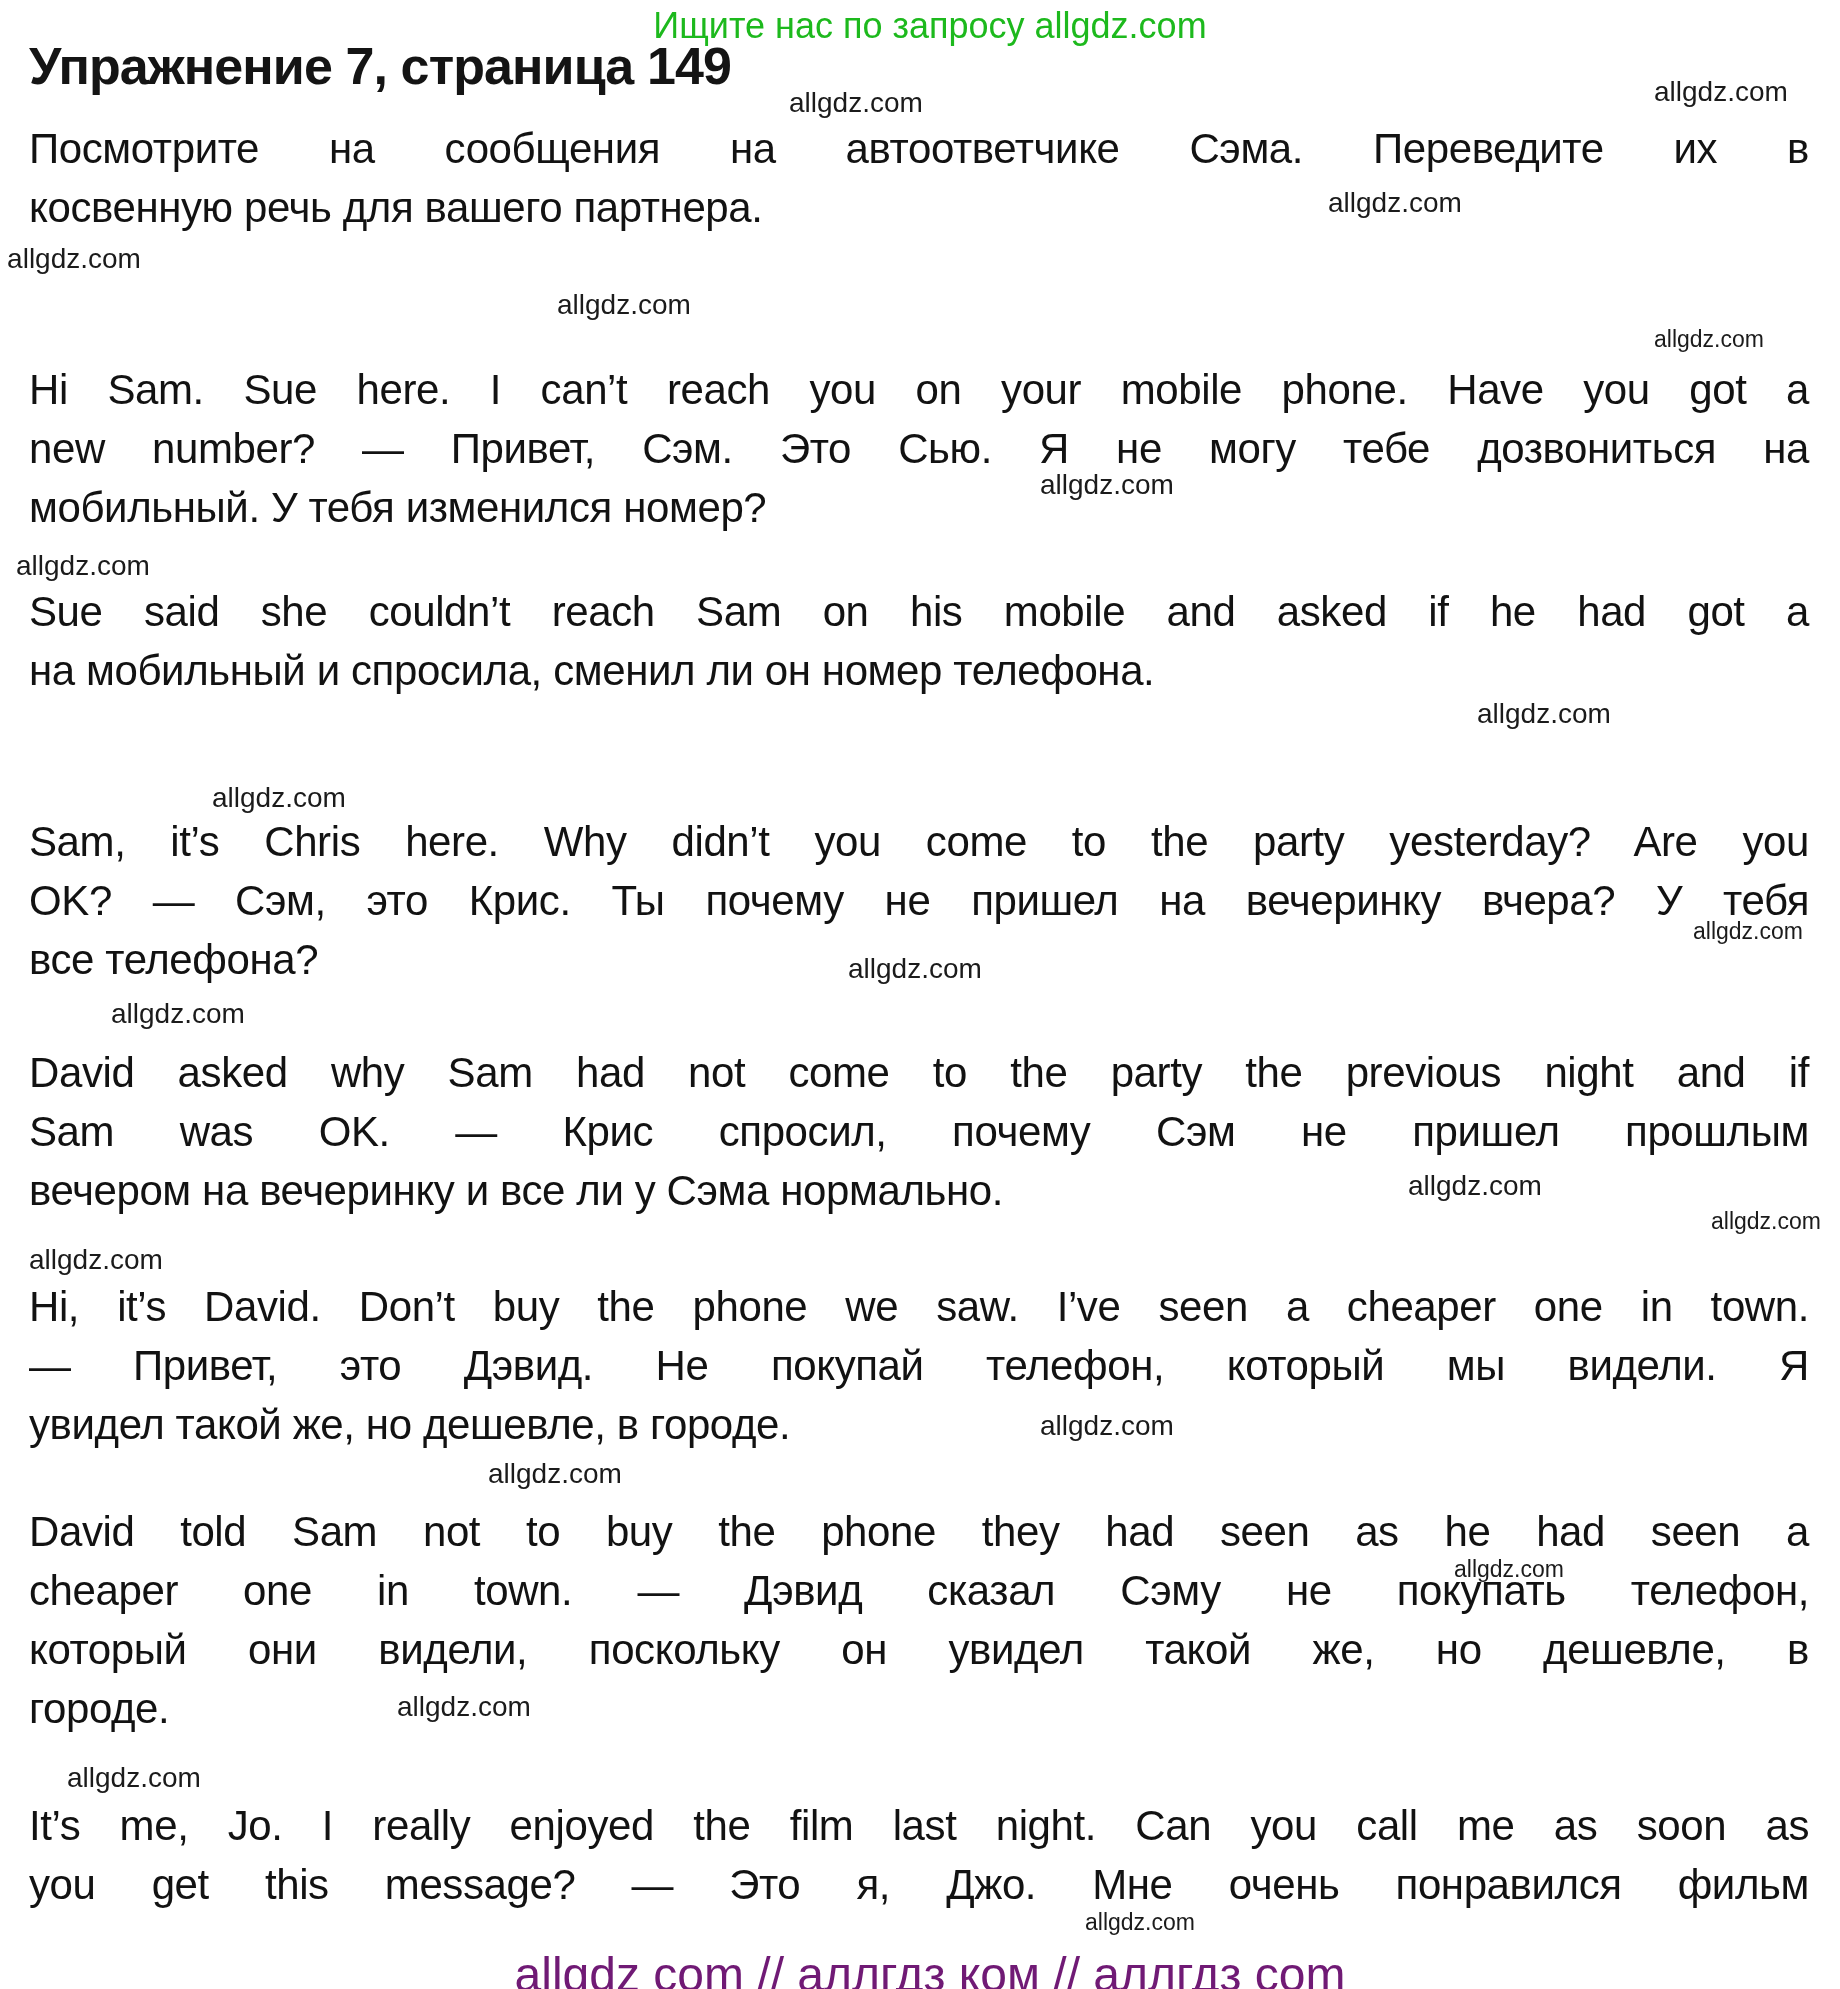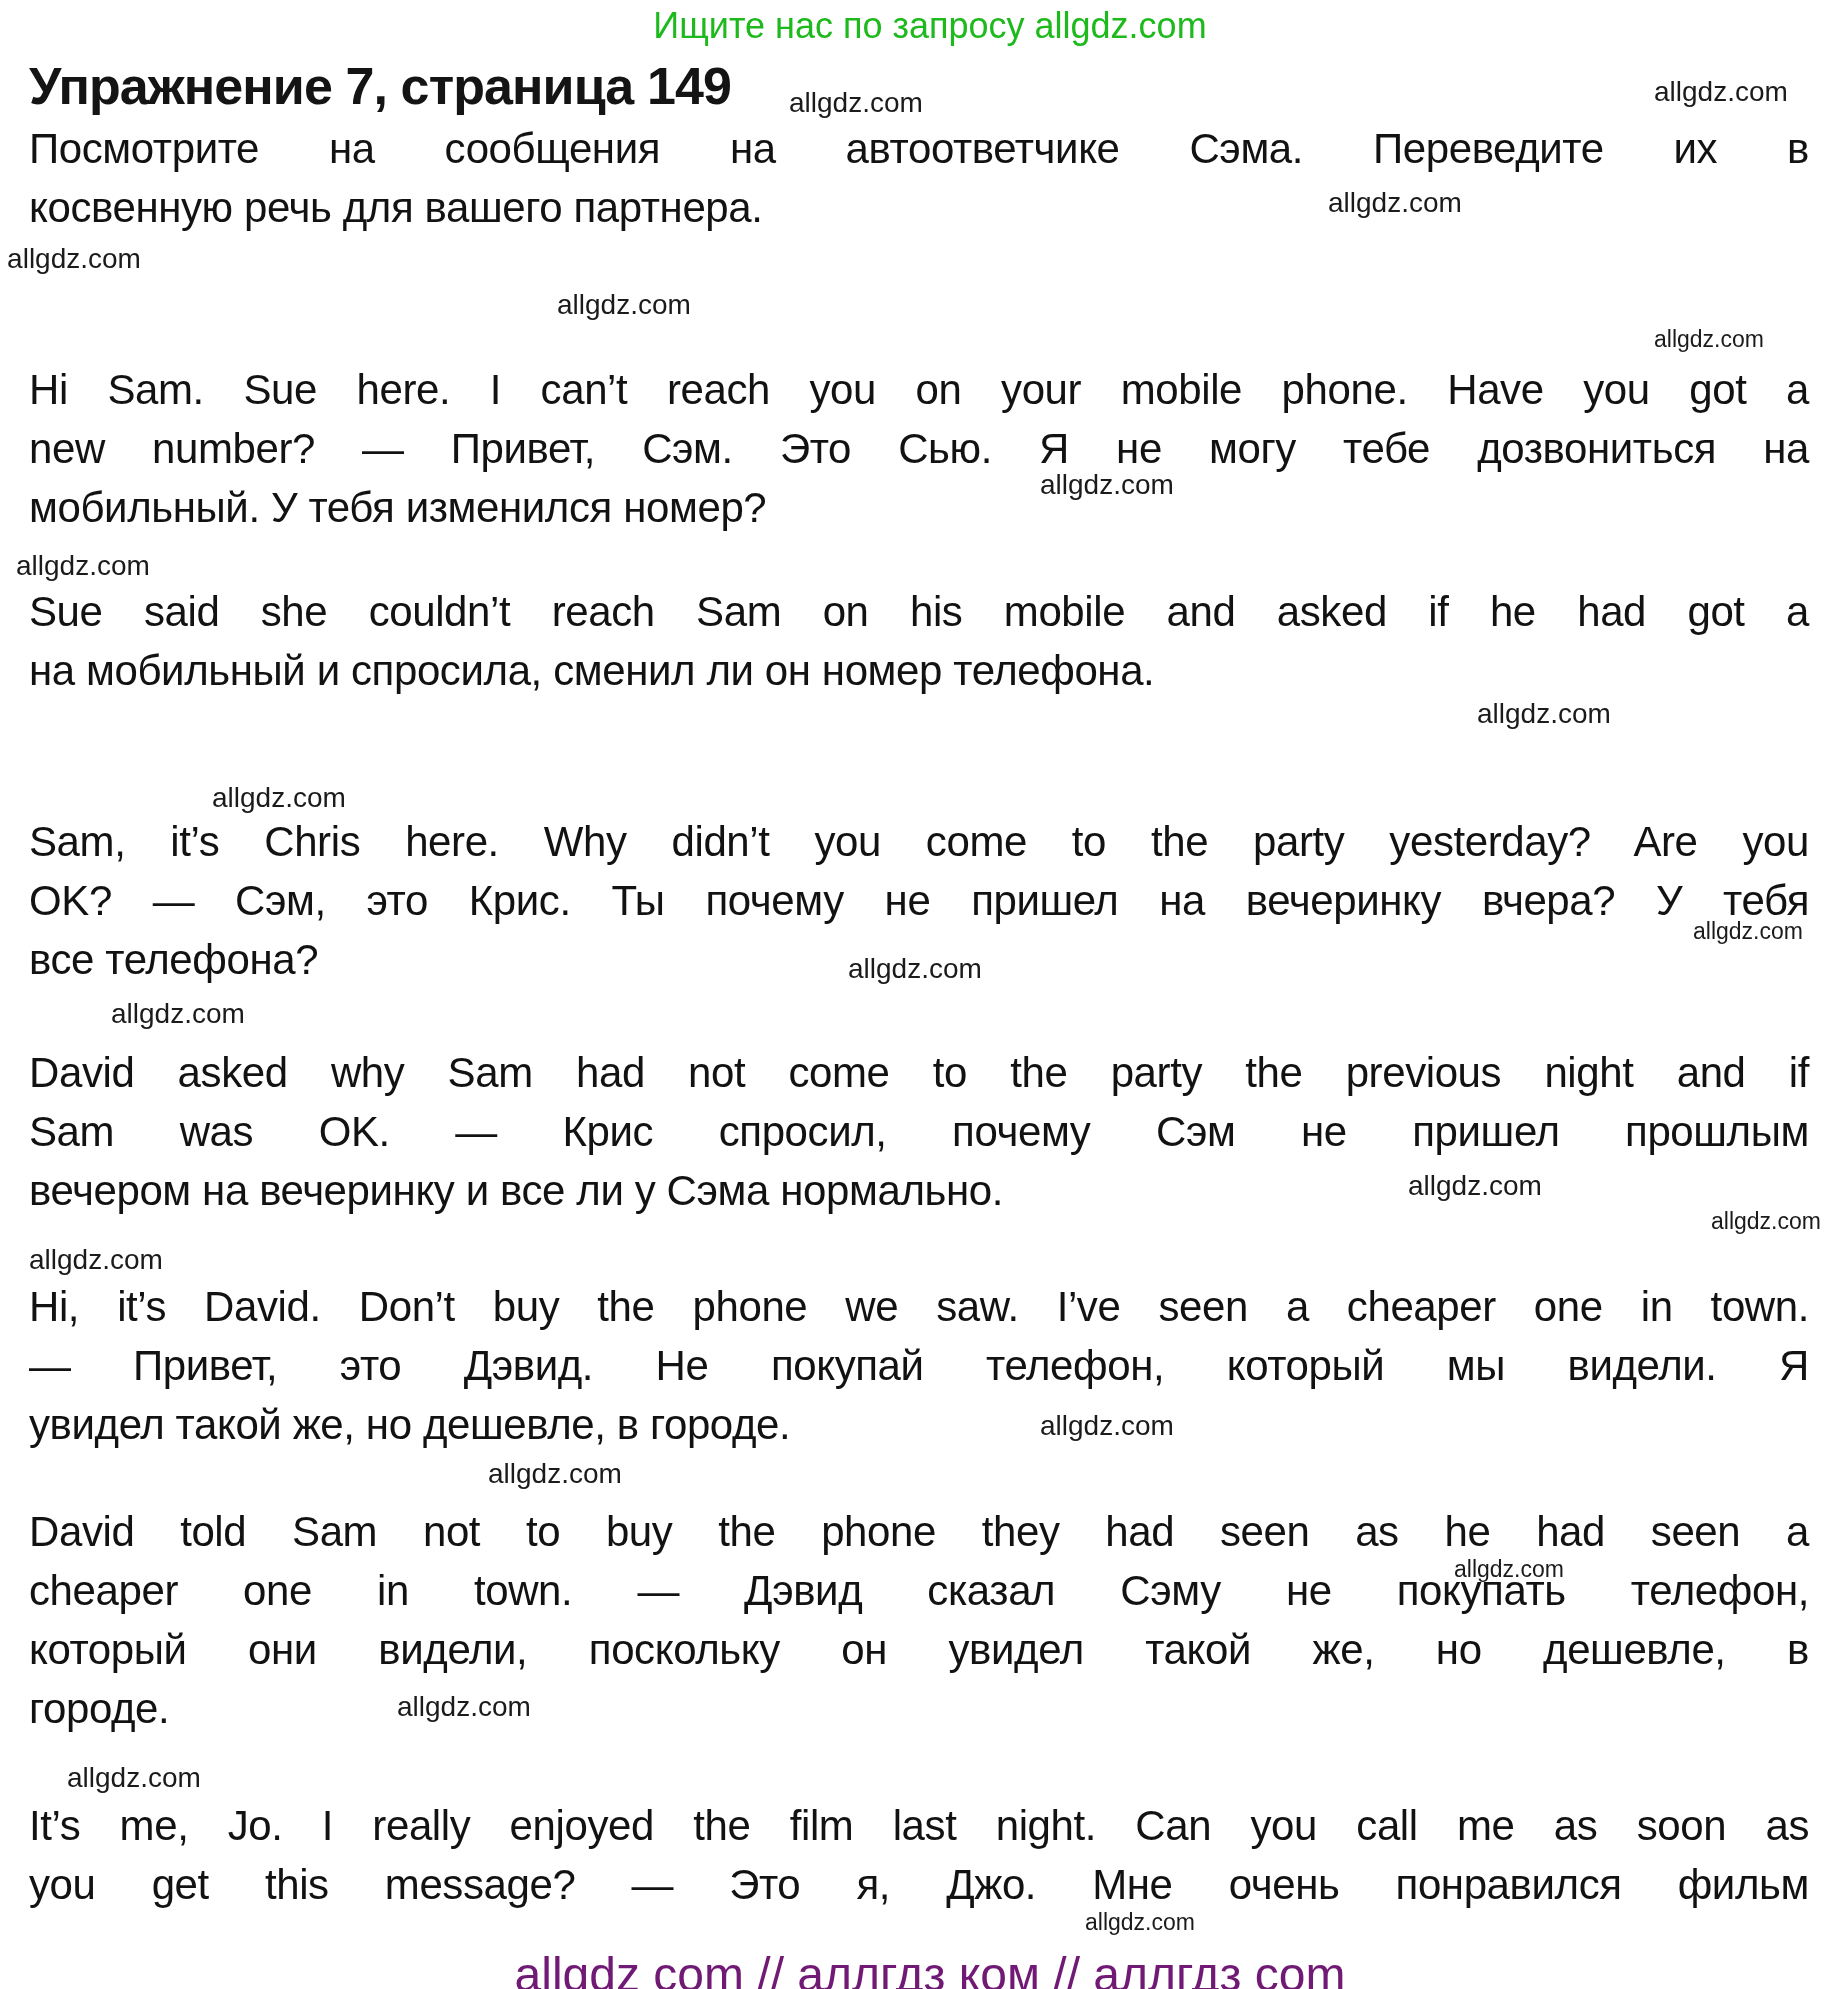--- a/index.html
+++ b/index.html
@@ -13,21 +13,21 @@
     padding-left:20px;
   }
   .green-header{
     position:absolute;top:5.3px;left:0;width:100%;
     text-align:center;
     font-size:36px;
     color:#1db91d;
     white-space:nowrap;
   }
   .page-title{
-    position:absolute;left:29px;top:56px;
+    position:absolute;left:29px;top:36px;
     font-size:52px;font-weight:bold;
     white-space:nowrap;
     letter-spacing:-0.9px;
   }
   .wm{
     position:absolute;
     font-size:28px;
     color:#1b1b1b;
     white-space:nowrap;
     line-height:1;

